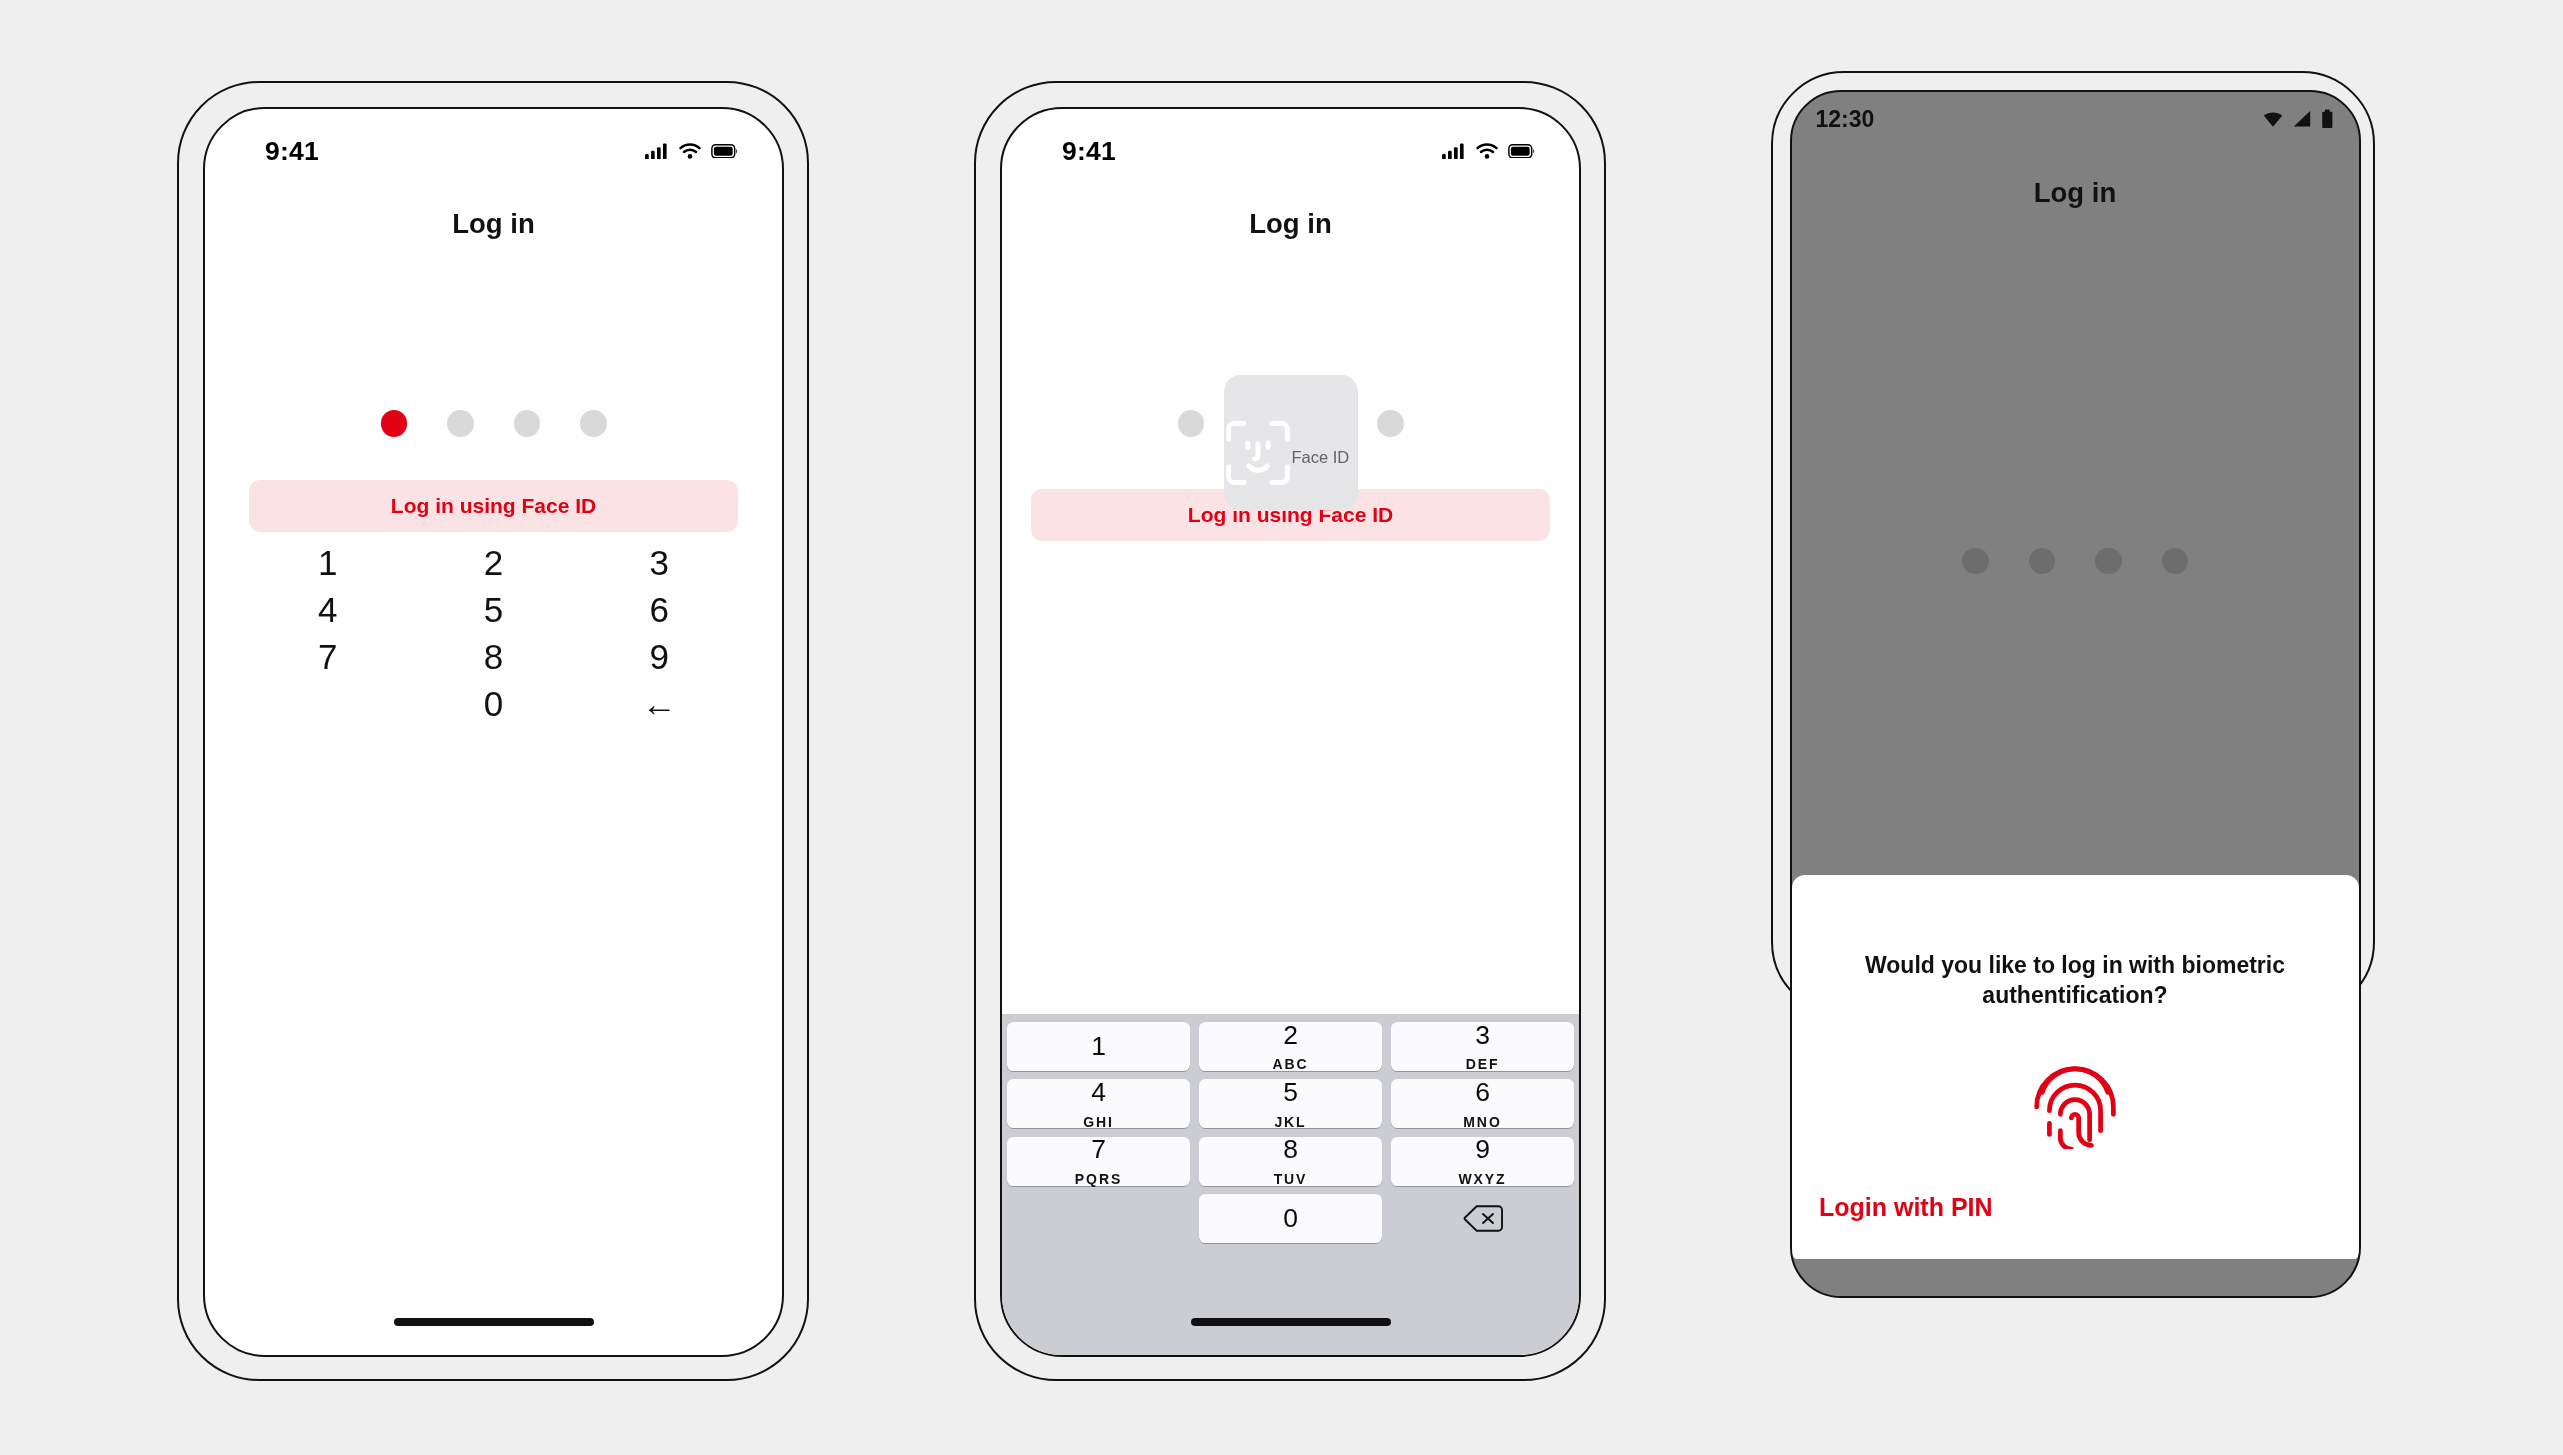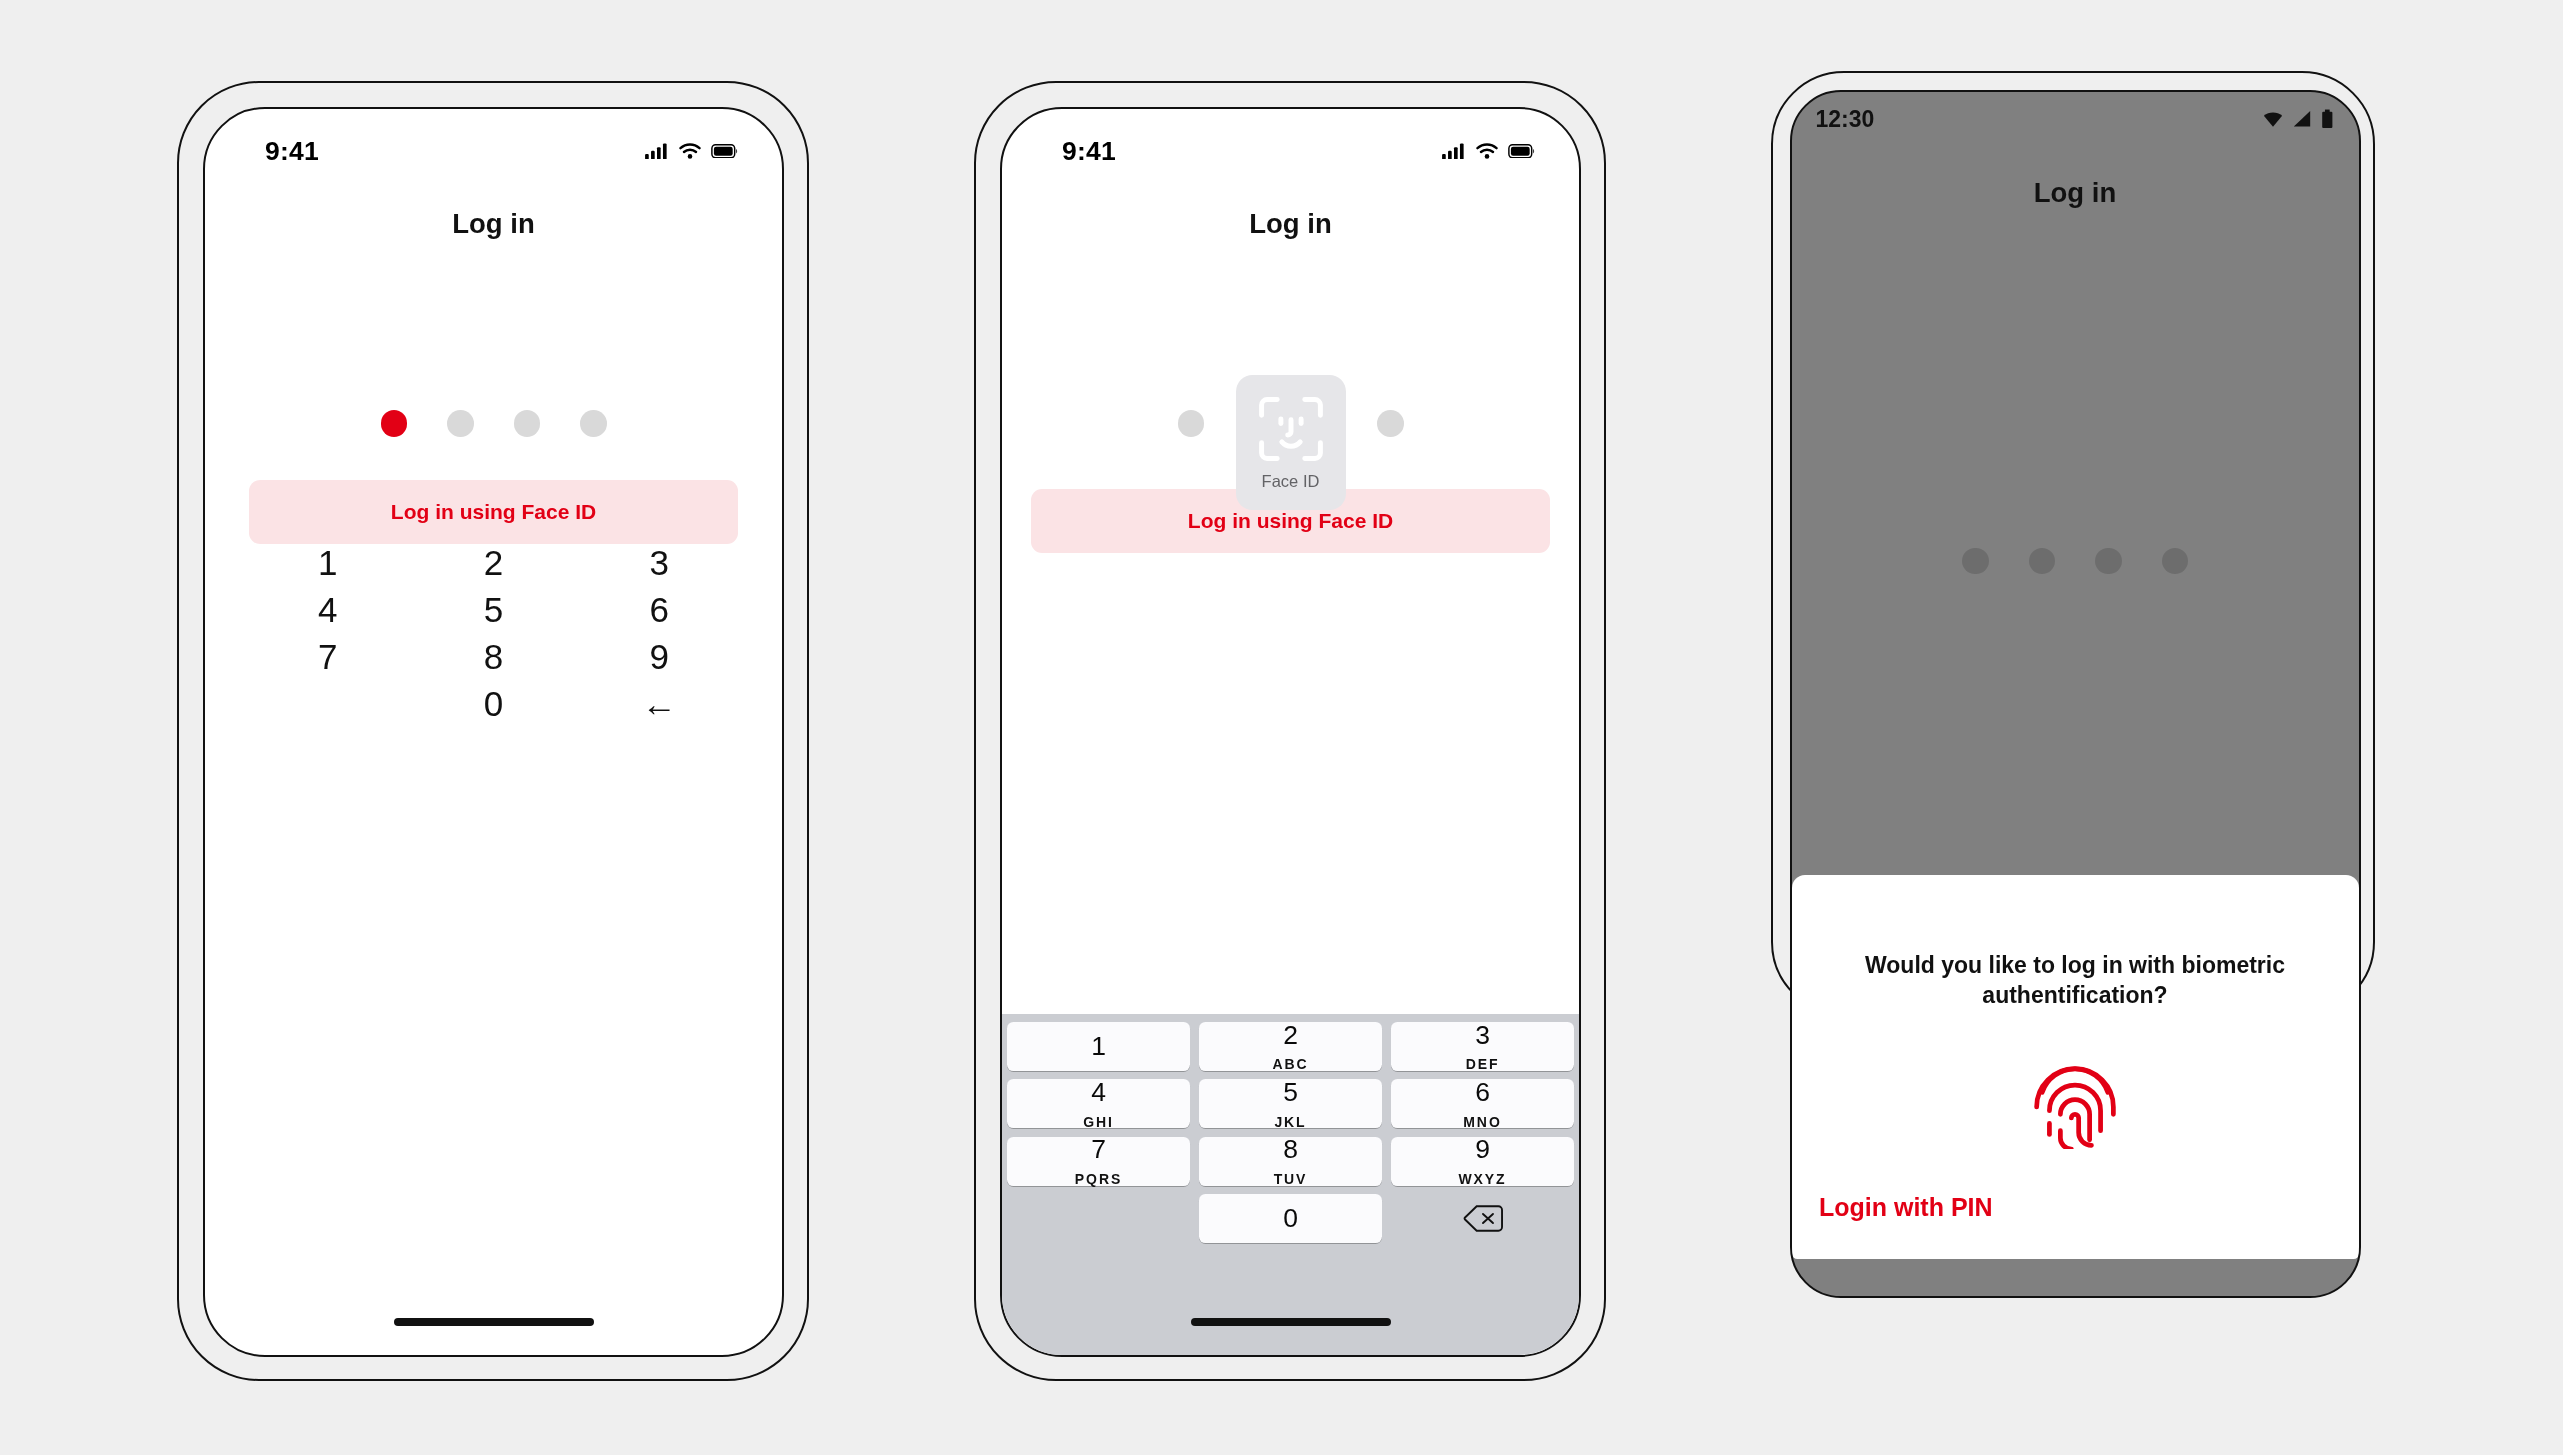--- a/index.html
+++ b/index.html
@@ -76,21 +76,21 @@
     width: 26.5px; height: 26.5px; border-radius: 50%;
     background: #d9d9d9;
   }
   .pin-dot.filled { background: #e20015; }
   #dots1 { top: 301px; }
   #dots2 { top: 301px; }
 
   
   .faceid-btn {
     position: absolute;
-    height: 64px;
+    height: 52px;
     background: #fbe3e5;
     border-radius: 11px;
     display: flex; align-items: center; justify-content: center;
     font-size: 21px; font-weight: bold; color: #e20015;
   }
   #faceBtn1 { left: 44px; right: 44px; top: 371px; }
   #faceBtn2 { left: 29px; right: 29px; top: 380px; }
 
   
   .keypad-plain {
@@ -112,24 +112,24 @@
     width: 200px; height: 8.2px; border-radius: 5.5px; background: #111;
   }
   #home1 { bottom: 29px; }
   #home2 { bottom: 29px; }
 
   
   .faceid-card {
     position: absolute;
     left: 50%; transform: translateX(-50%);
     top: 266px;
-    width: 110px; height: 135px;
+    width: 134px; height: 135px;
     background: #e6e6e9;
     border-radius: 16.5px;
-    display: flex; flex-direction: column;
+    display: flex; flex-direction: row;
     align-items: center; justify-content: flex-start;
     padding-top: 20px;
     box-sizing: border-box;
   }
   .faceid-label {
     margin-top: 9.2px;
     font-size: 16.5px; color: #636366;
   }
 
   

